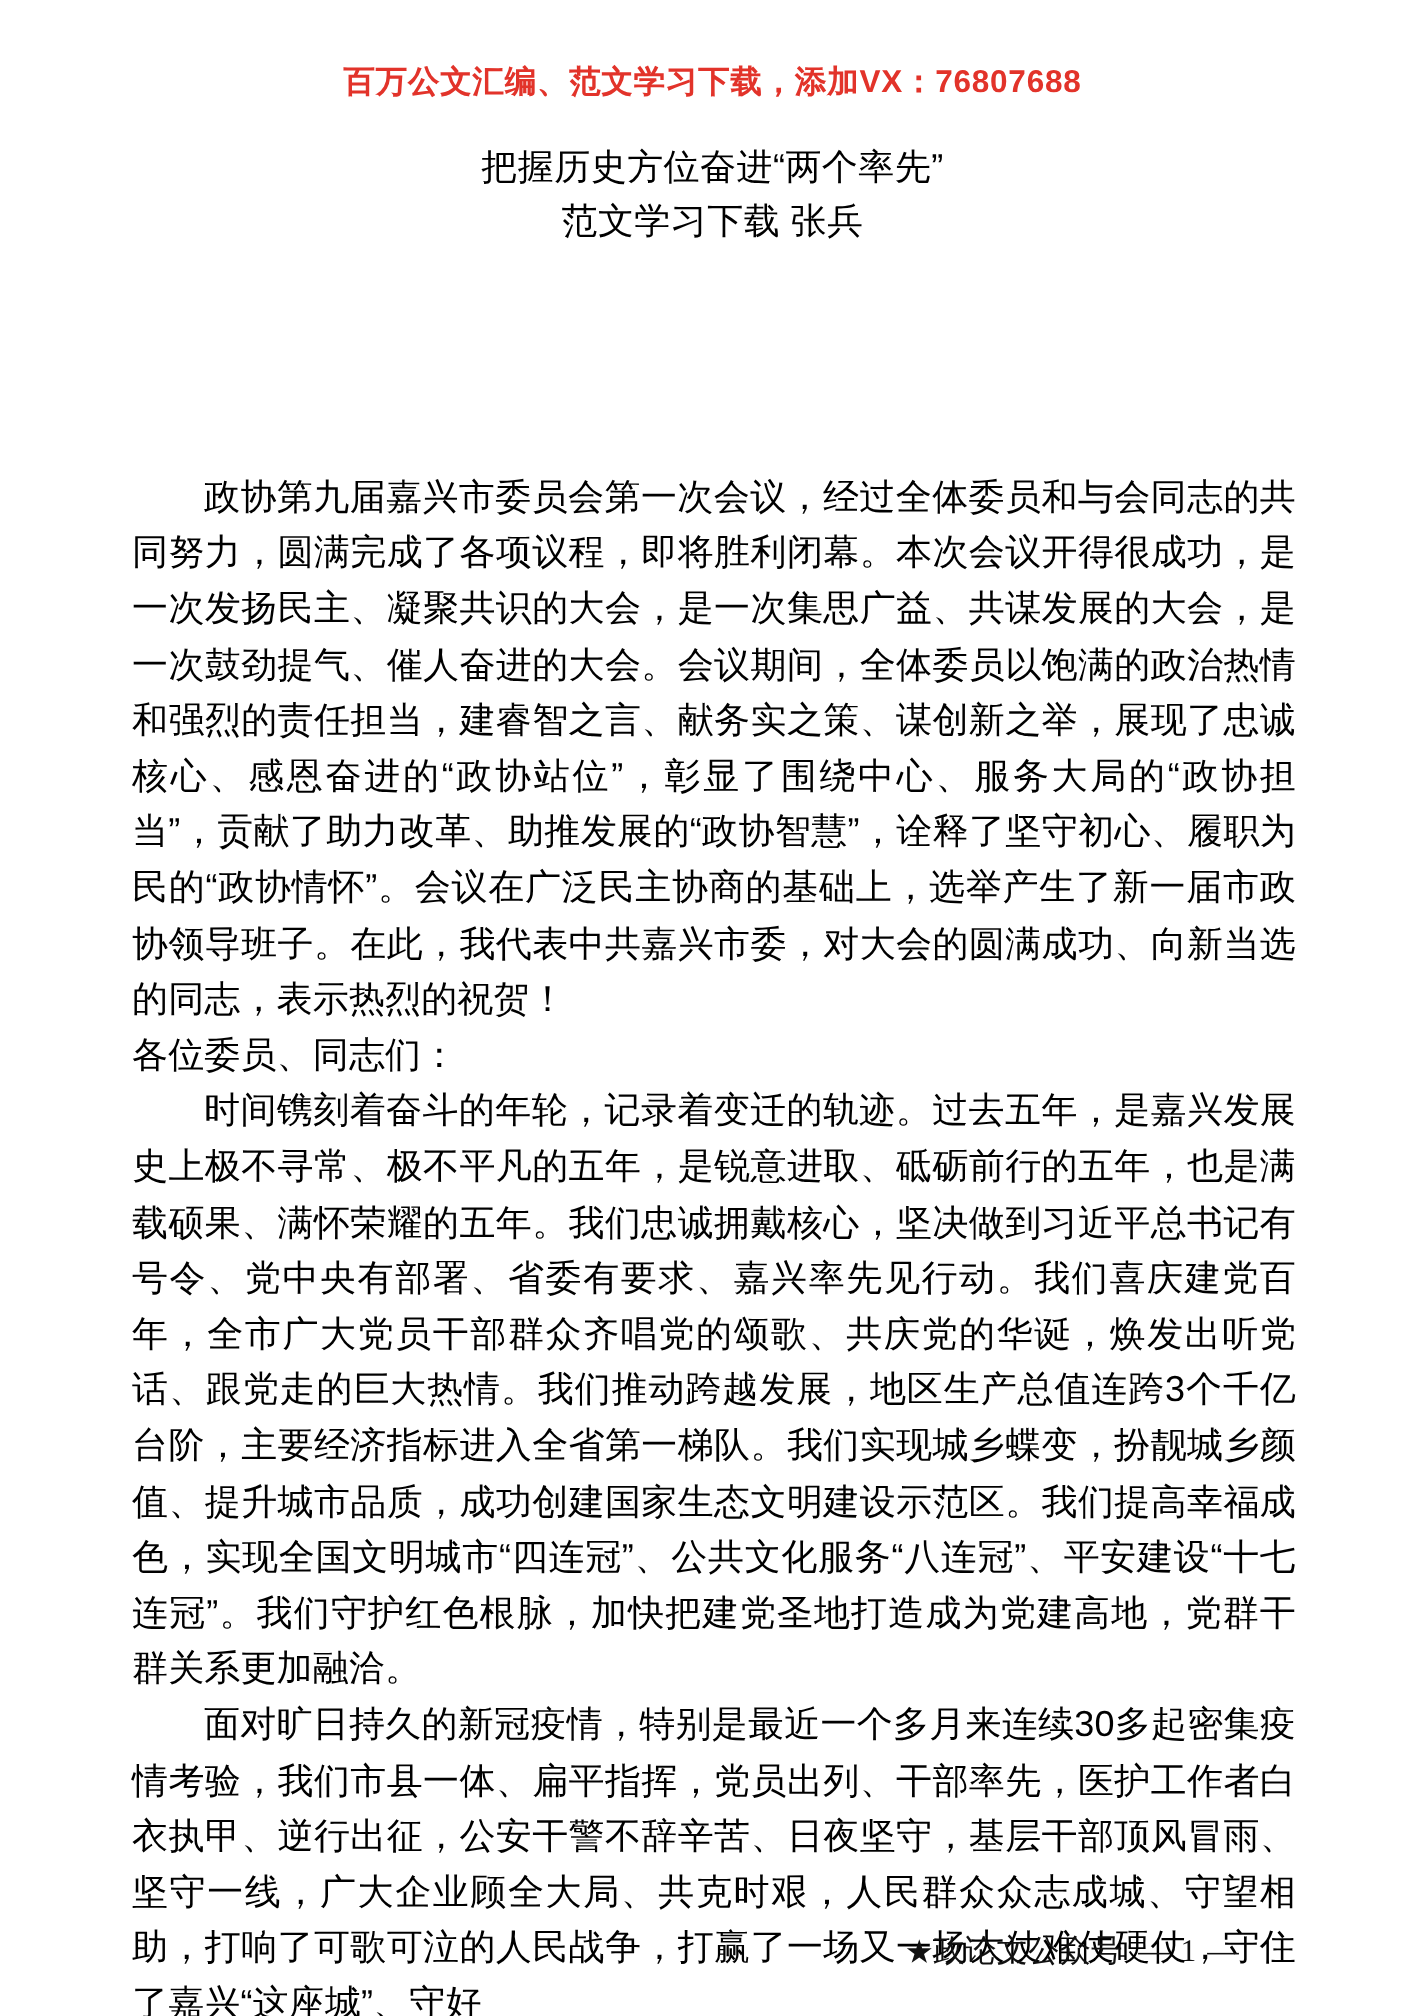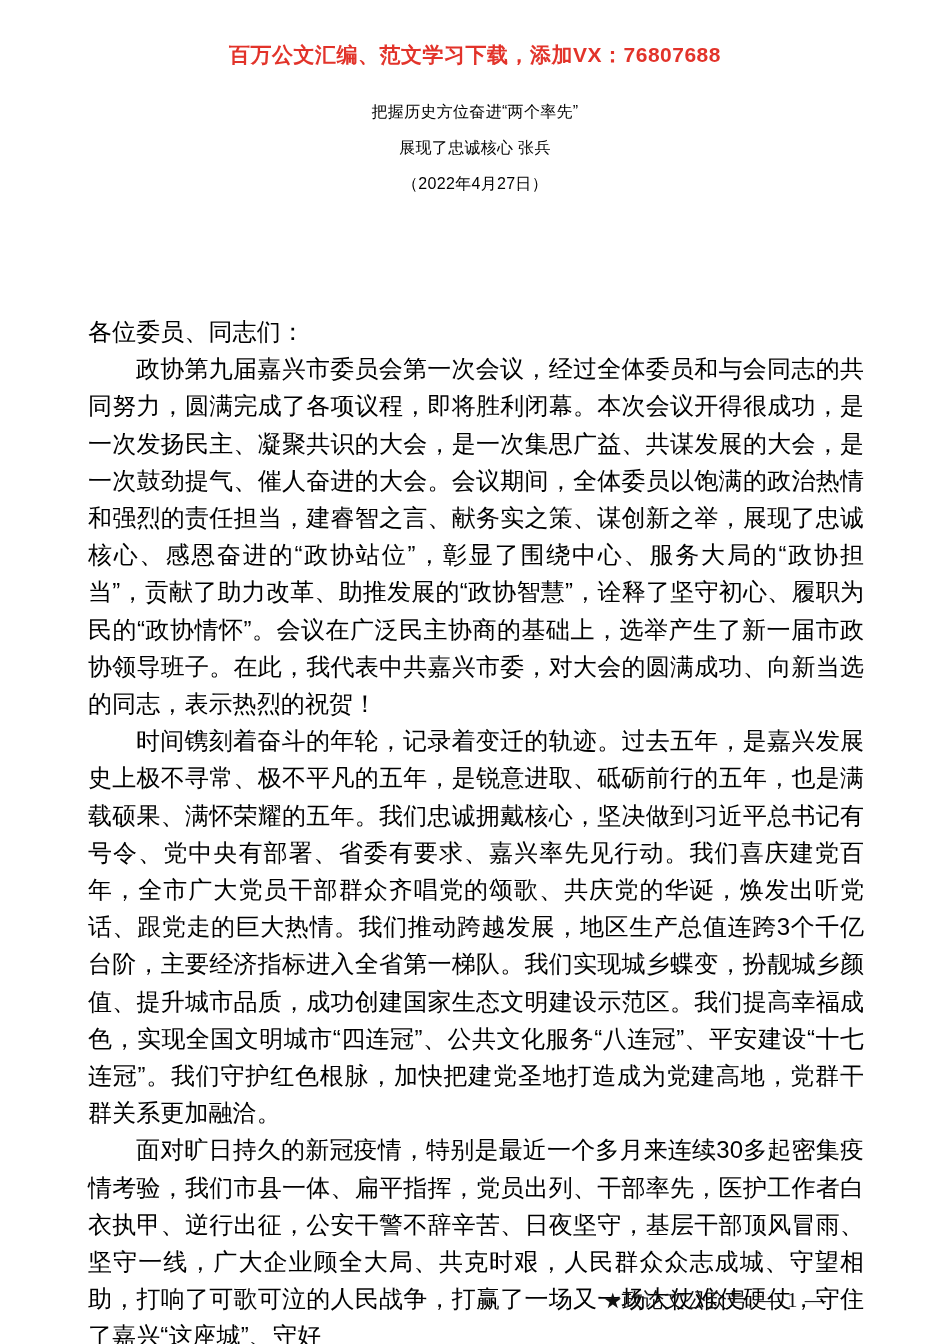--- a/index.html
+++ b/index.html
@@ -42,21 +42,21 @@
 
   
   .title-block {
     position: absolute;
     top: 94px;
     left: 75px;
     width: 800px;
     text-align: center;
   }
   .title-line {
-    font-size: 16px;
+    font-size: 24px;
     line-height: 36px;
     color: #000000;
     letter-spacing: 0.3px;
     white-space: nowrap;
   }
 
   
   .body-block {
     position: absolute;
     top: 313px;
@@ -103,27 +103,26 @@
 </style>
 </head>
 <body>
 
 <div class="page">
 
   <div class="promo-banner">百万公文汇编、范文学习下载，添加VX：76807688</div>
 
   <div class="title-block">
     <div class="title-line">把握历史方位奋进“两个率先”</div>
-    <div class="title-line">展现了忠诚核心 张兵</div>
-    <div class="title-line">（2022年4月27日）</div>
+    <div class="title-line">范文学习下载 张兵</div>
   </div>
 
   <div class="body-block">
+    <p class="para indent">政协第九届嘉兴市委员会第一次会议，经过全体委员和与会同志的共同努力，圆满完成了各项议程，即将胜利闭幕。本次会议开得很成功，是一次发扬民主、凝聚共识的大会，是一次集思广益、共谋发展的大会，是一次鼓劲提气、催人奋进的大会。会议期间，全体委员以饱满的政治热情和强烈的责任担当，建睿智之言、献务实之策、谋创新之举，展现了忠诚核心、感恩奋进的“政协站位”，彰显了围绕中心、服务大局的“政协担当”，贡献了助力改革、助推发展的“政协智慧”，诠释了坚守初心、履职为民的“政协情怀”。会议在广泛民主协商的基础上，选举产生了新一届市政协领导班子。在此，我代表中共嘉兴市委，对大会的圆满成功、向新当选的同志，表示热烈的祝贺！</p>
     <p class="para salutation">各位委员、同志们：</p>
-    <p class="para indent">政协第九届嘉兴市委员会第一次会议，经过全体委员和与会同志的共同努力，圆满完成了各项议程，即将胜利闭幕。本次会议开得很成功，是一次发扬民主、凝聚共识的大会，是一次集思广益、共谋发展的大会，是一次鼓劲提气、催人奋进的大会。会议期间，全体委员以饱满的政治热情和强烈的责任担当，建睿智之言、献务实之策、谋创新之举，展现了忠诚核心、感恩奋进的“政协站位”，彰显了围绕中心、服务大局的“政协担当”，贡献了助力改革、助推发展的“政协智慧”，诠释了坚守初心、履职为民的“政协情怀”。会议在广泛民主协商的基础上，选举产生了新一届市政协领导班子。在此，我代表中共嘉兴市委，对大会的圆满成功、向新当选的同志，表示热烈的祝贺！</p>
     <p class="para indent">时间镌刻着奋斗的年轮，记录着变迁的轨迹。过去五年，是嘉兴发展史上极不寻常、极不平凡的五年，是锐意进取、砥砺前行的五年，也是满载硕果、满怀荣耀的五年。我们忠诚拥戴核心，坚决做到习近平总书记有号令、党中央有部署、省委有要求、嘉兴率先见行动。我们喜庆建党百年，全市广大党员干部群众齐唱党的颂歌、共庆党的华诞，焕发出听党话、跟党走的巨大热情。我们推动跨越发展，地区生产总值连跨3个千亿台阶，主要经济指标进入全省第一梯队。我们实现城乡蝶变，扮靓城乡颜值、提升城市品质，成功创建国家生态文明建设示范区。我们提高幸福成色，实现全国文明城市“四连冠”、公共文化服务“八连冠”、平安建设“十七连冠”。我们守护红色根脉，加快把建党圣地打造成为党建高地，党群干群关系更加融洽。</p>
     <p class="para indent">面对旷日持久的新冠疫情，特别是最近一个多月来连续30多起密集疫情考验，我们市县一体、扁平指挥，党员出列、干部率先，医护工作者白衣执甲、逆行出征，公安干警不辞辛苦、日夜坚守，基层干部顶风冒雨、坚守一线，广大企业顾全大局、共克时艰，人民群众众志成城、守望相助，打响了可歌可泣的人民战争，打赢了一场又一场大仗难仗硬仗，守住了嘉兴“这座城”、守好</p>
   </div>
 
   <div class="footer">
     <span class="footer-inner"><span class="footer-star">★</span><span>政论文公众号</span>&nbsp;&nbsp;<span class="footer-pageno">— 1 —</span></span>
   </div>
 
 </div>
 

